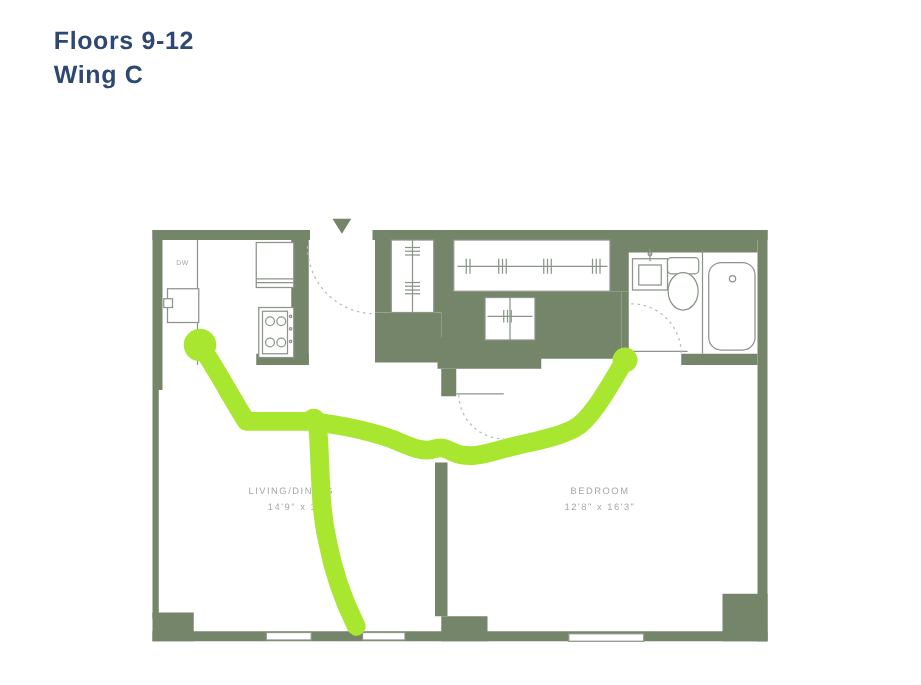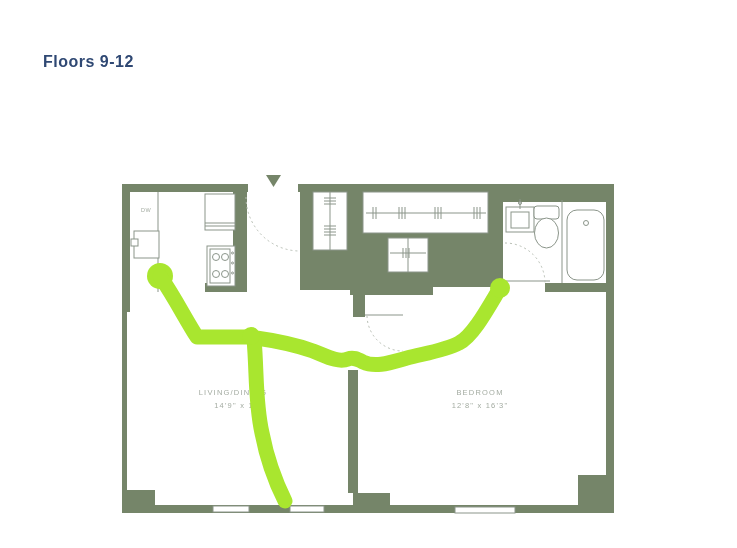--- a/index.html
+++ b/index.html
@@ -10,40 +10,41 @@
     --highlight:#a9e62f;
     --title:#2f4873;
   }
   html,body{margin:0;padding:0;background:#ffffff;}
   .page{
     position:relative;width:737px;height:548px;background:#ffffff;overflow:hidden;
     font-family:"Liberation Sans",sans-serif;
   }
   .header{
     position:absolute;left:43px;top:20px;color:var(--title);
-    font-size:16px;font-weight:bold;line-height:27px;letter-spacing:.5px;margin-top:28px;
+    font-size:20px;font-weight:bold;line-height:27px;letter-spacing:.5px;
   }
   .plan{position:absolute;left:0;top:0;}
   .wall rect{fill:var(--wall);}
   .fx{stroke:var(--line);stroke-width:1;fill:#ffffff;}
   .fxl{stroke:var(--line);stroke-width:1;fill:none;}
   .dashed{stroke:var(--dash);stroke-width:1;fill:none;stroke-dasharray:2 3;}
   .roomlabel{fill:var(--label);font-size:7.5px;letter-spacing:1.2px;text-anchor:middle;
     font-family:"Liberation Sans",sans-serif;}
   .route{stroke:var(--highlight);stroke-width:15;fill:none;stroke-linecap:round;stroke-linejoin:round;}
   .routedot{fill:var(--highlight);}
   .arrow{fill:var(--wall);}
 </style>
 </head>
 <body>
 
 <div class="page">
 
   <div class="header">
     <div>Floors 9-12</div>
+    <div>Wing C</div>
   </div>
 
   <svg class="plan" width="737" height="548" viewBox="0 0 737 548">
 
     <g class="wall">
       <rect x="122" y="184" width="126" height="8"></rect>
       <rect x="298" y="184" width="316" height="8"></rect>
       <rect x="122" y="184" width="8" height="128"></rect>
       <rect x="122" y="312" width="5" height="183"></rect>
       <rect x="122" y="490" width="33" height="23"></rect>

